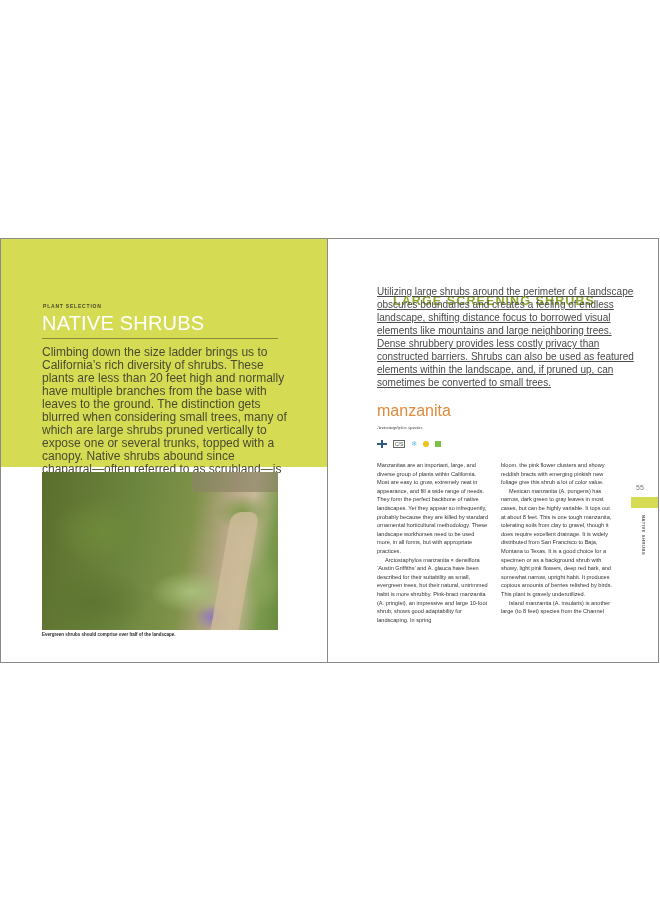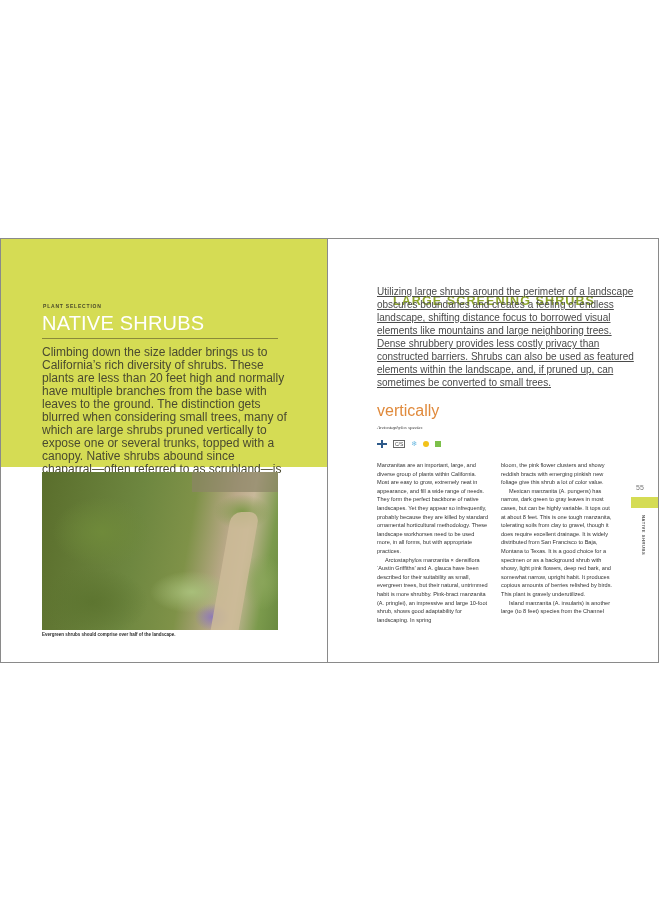--- a/index.html
+++ b/index.html
@@ -67,21 +67,21 @@
       <div class="hill"></div>
       <div class="path"></div>
     </div>
     <div class="caption">Evergreen shrubs should comprise over half of the landscape.</div>
   </div>
 
   <div class="page-right">
     <h2 class="section-heading" style="margin:16px;">LARGE SCREENING SHRUBS</h2>
     <p class="section-body" style="margin:0;">Utilizing large shrubs around the perimeter of a landscape obscures boundaries and creates a feeling of endless landscape, shifting distance focus to borrowed visual elements like mountains and large neighboring trees. Dense shrubbery provides less costly privacy than constructed barriers. Shrubs can also be used as featured elements within the landscape, and, if pruned up, can sometimes be converted to small trees.</p>
 
-    <div class="plant-name">vertically</div>
+    <div class="plant-name">manzanita</div>
     <div class="plant-latin">Arctostaphylos species</div>
 
     <div class="icons">
       <span class="ic ic-sun-shade"></span>
       <span class="ic ic-cs">C/S</span>
       <span class="ic ic-frost">❄</span>
       <span class="ic ic-sun"></span>
       <span class="ic ic-water"></span>
     </div>
 

